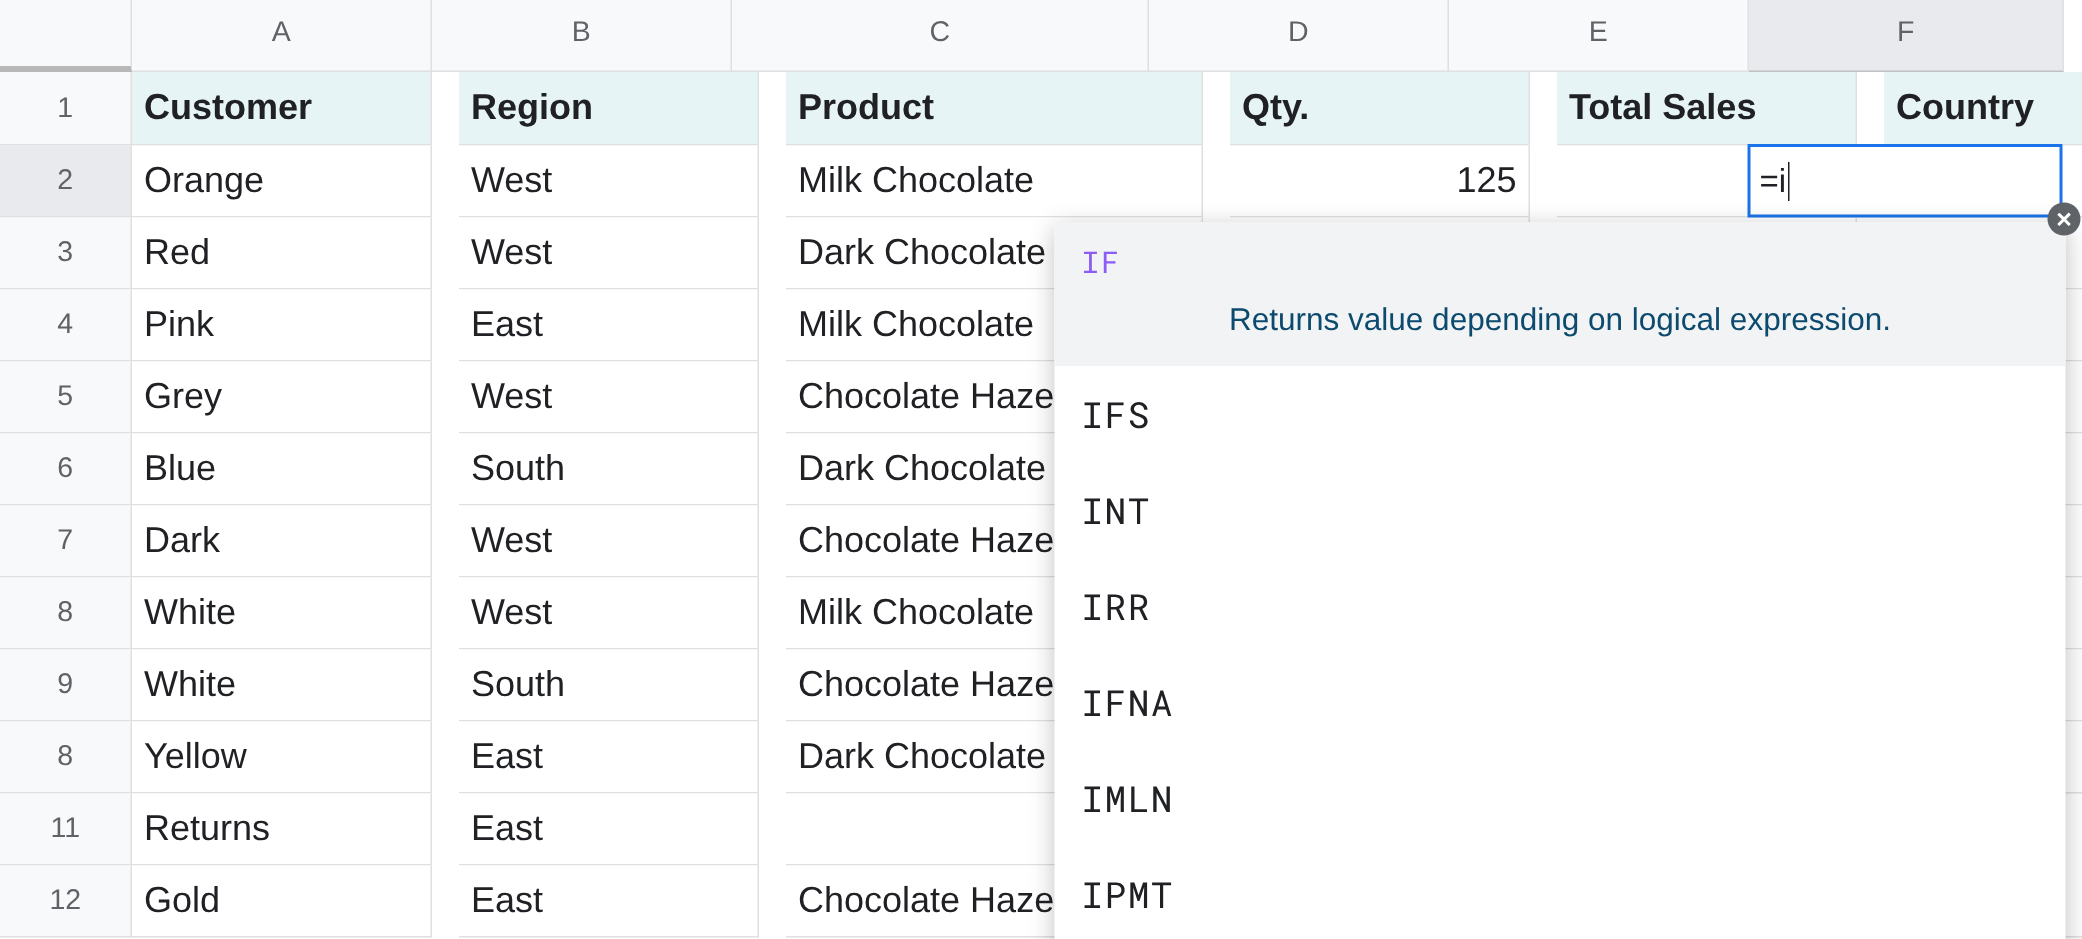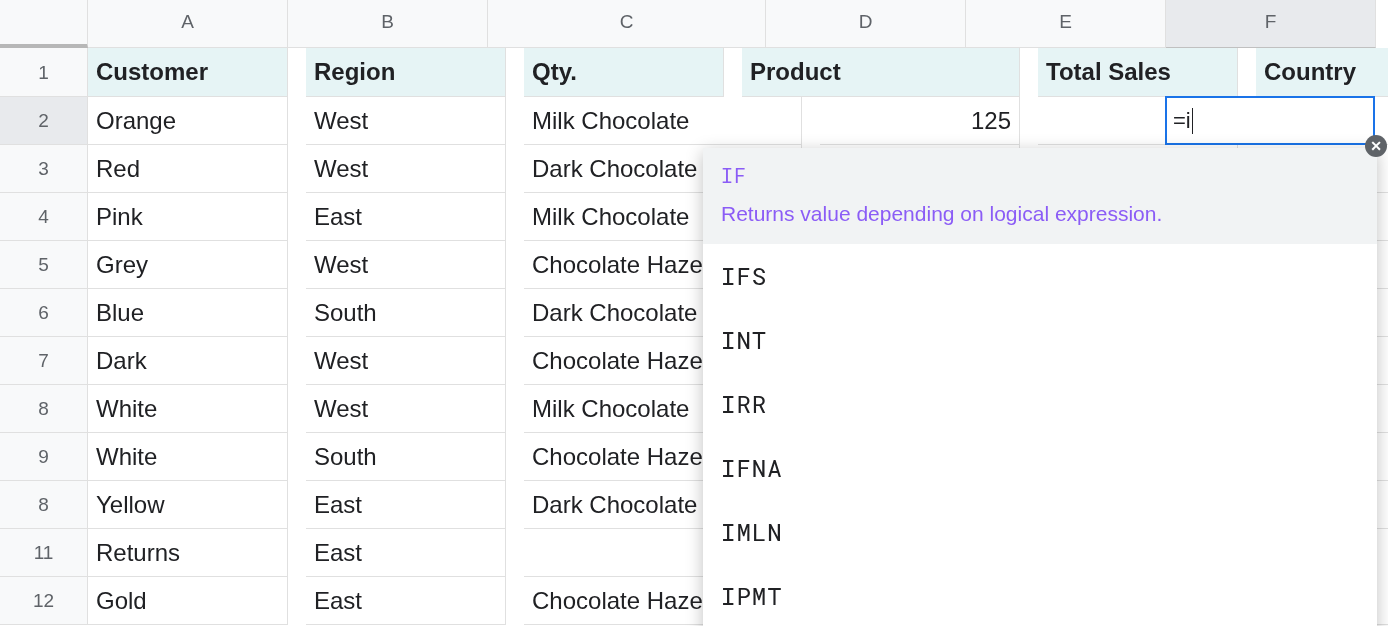--- a/index.html
+++ b/index.html
@@ -136,22 +136,23 @@
     padding: 14px 18px 18px 18px;
   }
   .suggest .top .fn {
     font-family: "Roboto Mono", Consolas, monospace;
     font-size: 20px;
     letter-spacing: 1px;
     color: #8b5cf6;
   }
   .suggest .top .desc {
     margin-top: 14px;
-    color: #8b5cf6;
+    color: #0c4a6e;
     font-size: 21px;
+    text-align: center;
   }
   .suggest .item {
     padding: 16px 18px;
     font-family: "Roboto Mono", Consolas, monospace;
     font-size: 24px;
     letter-spacing: 1px;
     color: #202124;
   }
   .suggest .item + .item { padding-top: 16px; }
 
@@ -192,22 +193,22 @@
     <div class="row-h">8</div>
     <div class="row-h">11</div>
     <div class="row-h">12</div>
   </div>
 
   <div class="grid">
 
     <div class="row first">
       <div class="cell hdr-cell cA">Customer</div>
       <div class="cell hdr-cell cB">Region</div>
+      <div class="cell hdr-cell cC">Product</div>
       <div class="cell hdr-cell cD">Qty.</div>
-      <div class="cell hdr-cell cC">Product</div>
       <div class="cell hdr-cell cE">Total Sales</div>
       <div class="cell hdr-cell cF">Country</div>
     </div>
 
     <div class="row">
       <div class="cell cA">Orange</div>
       <div class="cell cB">West</div>
       <div class="cell cC">Milk Chocolate</div>
       <div class="cell cD num">125</div>
       <div class="cell cE num">225</div>

